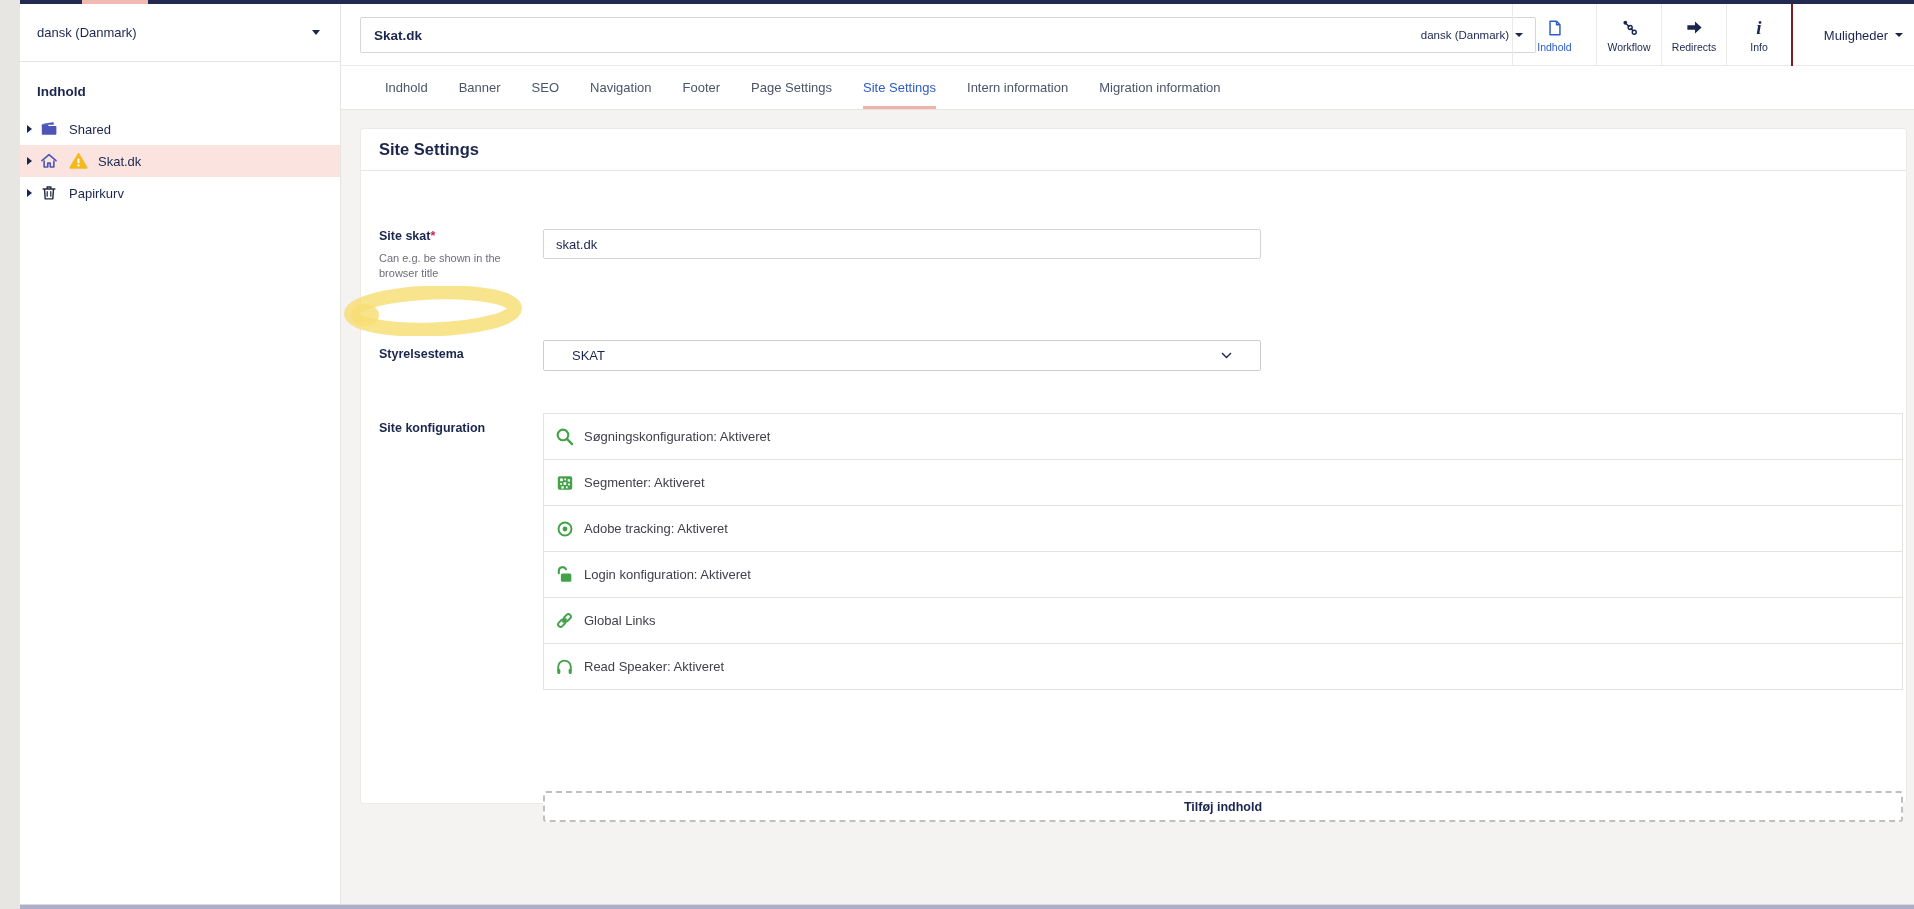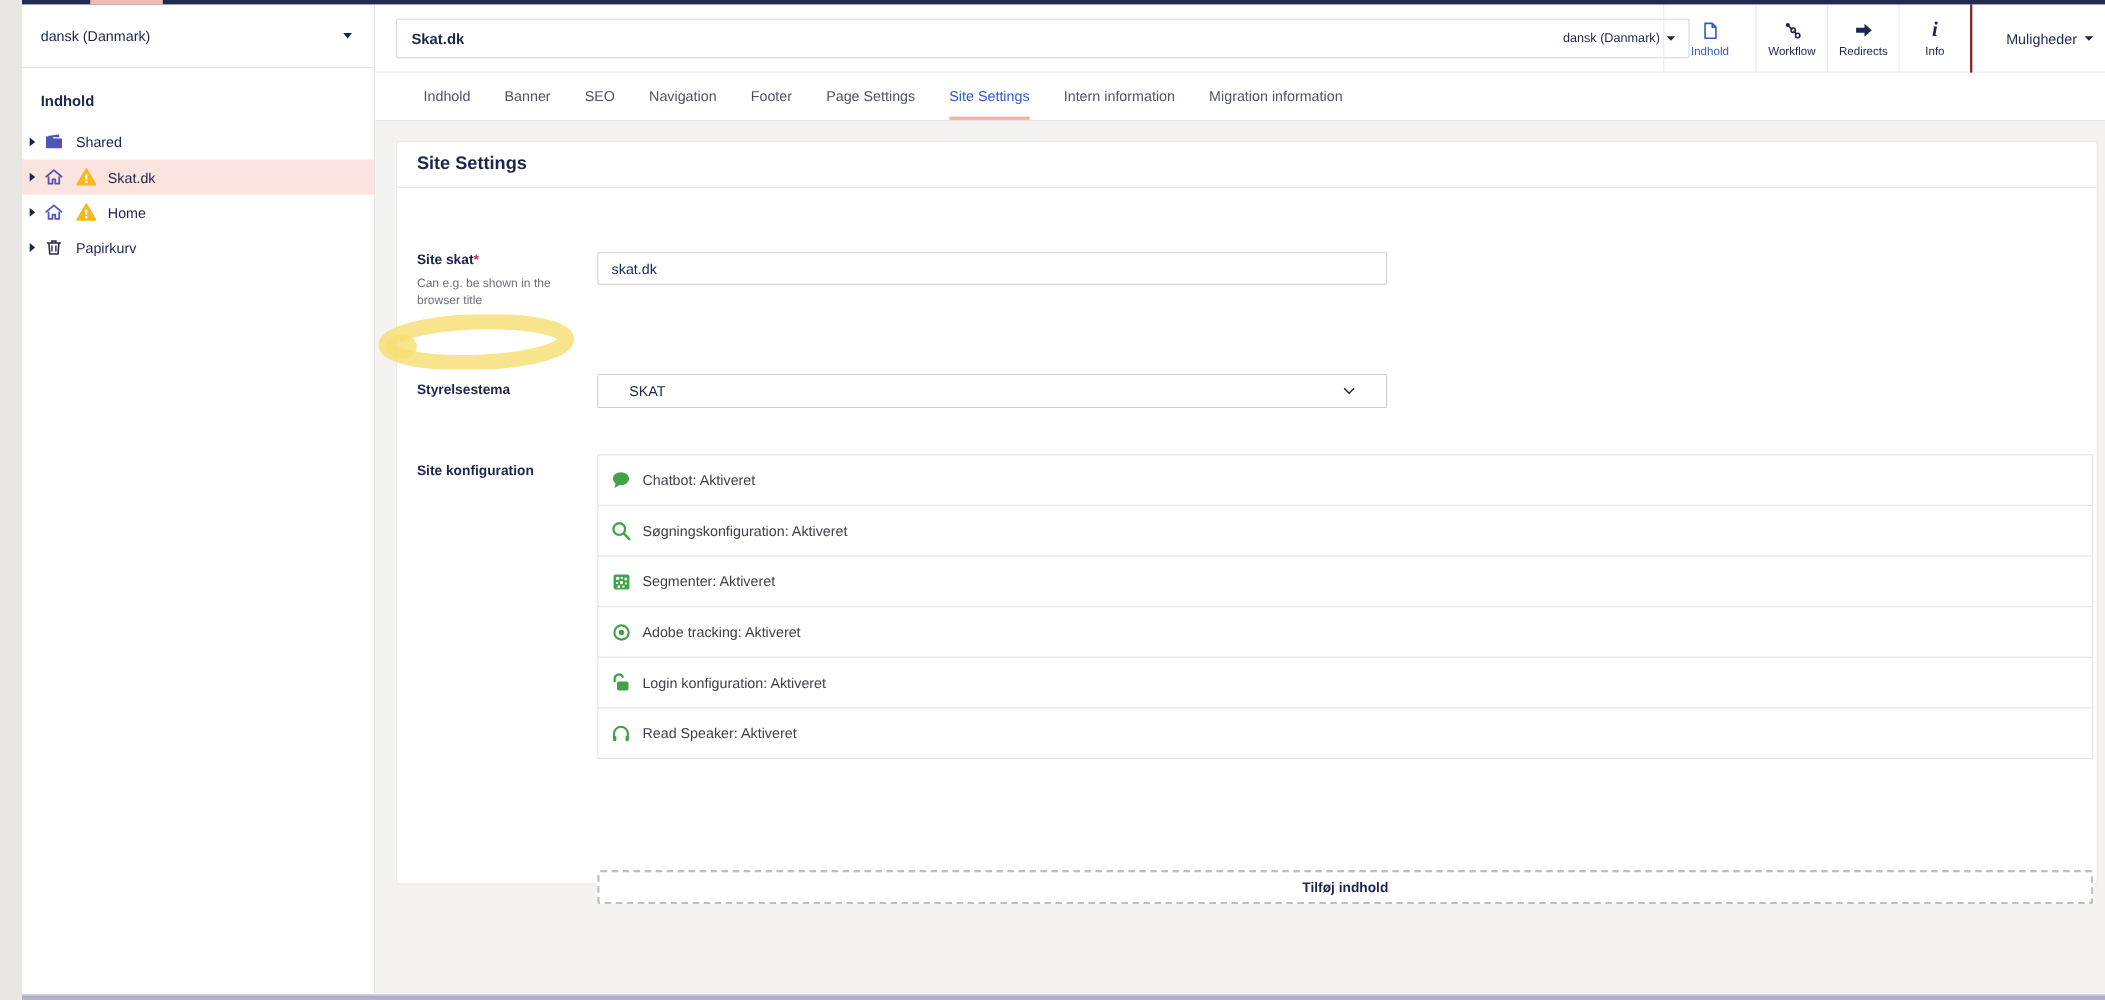--- a/index.html
+++ b/index.html
@@ -108,33 +108,20 @@
             <path d="M4.6 9.4v7.3h4v-4.3h2.8v4.3h4V9.4" fill="none" stroke="#4f55b7" stroke-width="1.8" stroke-linejoin="round"></path>
           </svg>
         <svg class="tree-warn" viewBox="0 0 20 19">
             <path d="M10 2 18.6 16.6H1.4z" fill="#f5b91e" stroke="#f5b91e" stroke-width="2" stroke-linejoin="round"></path>
             <rect x="9" y="6.8" width="2" height="5.2" rx="1" fill="#fff"></rect>
             <circle cx="10" cy="14.2" r="1.2" fill="#fff"></circle>
           </svg>
         <span class="tree-label">Skat.dk</span>
       </li>
 
-      <li class="tree-row">
-        <span class="tree-caret"></span>
-        <svg class="tree-icon" viewBox="0 0 20 20">
-            <path d="M2.2 9.6 10 3l7.8 6.6" fill="none" stroke="#4f55b7" stroke-width="1.8" stroke-linecap="round" stroke-linejoin="round"></path>
-            <path d="M4.6 9.4v7.3h4v-4.3h2.8v4.3h4V9.4" fill="none" stroke="#4f55b7" stroke-width="1.8" stroke-linejoin="round"></path>
-          </svg>
-        <svg class="tree-warn" viewBox="0 0 20 19">
-            <path d="M10 2 18.6 16.6H1.4z" fill="#f5b91e" stroke="#f5b91e" stroke-width="2" stroke-linejoin="round"></path>
-            <rect x="9" y="6.8" width="2" height="5.2" rx="1" fill="#fff"></rect>
-            <circle cx="10" cy="14.2" r="1.2" fill="#fff"></circle>
-          </svg>
-        <span class="tree-label">Home</span>
-      </li>
 
       <li class="tree-row">
         <span class="tree-caret"></span>
         <svg class="tree-icon" viewBox="0 0 20 20">
             <path d="M3.5 5.5h13M8 5V3.4h4V5" fill="none" stroke="#272b45" stroke-width="1.6" stroke-linecap="round"></path>
             <path d="M5 5.5l.8 11h8.4l.8-11" fill="none" stroke="#272b45" stroke-width="1.6" stroke-linejoin="round"></path>
             <path d="M8 8.5v5M12 8.5v5" stroke="#272b45" stroke-width="1.4" stroke-linecap="round"></path>
           </svg>
         <span class="tree-label">Papirkurv</span>
       </li>
@@ -228,29 +215,20 @@
           <span>SKAT</span>
           <svg width="11" height="7" viewBox="0 0 11 7">
               <path d="M1 1l4.5 4.5L10 1" fill="none" stroke="#1b264f" stroke-width="1.4"></path>
             </svg>
         </div>
 
         <div class="field-label" style="top:250px;">Site konfiguration</div>
 
         <div class="settings-list">
 
-          <div class="setting-row">
-            <span class="s-icon">
-              <svg viewBox="0 0 20 20" width="19" height="19">
-                  <ellipse cx="10" cy="8.6" rx="7.8" ry="6.2" fill="#43a249"></ellipse>
-                  <path d="M5.2 12.5 3.8 17.6l6-3.4z" fill="#43a249"></path>
-                </svg>
-            </span>
-            <span class="setting-label">Chatbot: Aktiveret</span>
-          </div>
 
           <div class="setting-row">
             <span class="s-icon">
               <svg viewBox="0 0 20 20" width="19" height="19">
                   <circle cx="8.4" cy="8.4" r="5.6" fill="none" stroke="#43a249" stroke-width="2.2"></circle>
                   <path d="M12.8 12.8 18 18" stroke="#43a249" stroke-width="2.4" stroke-linecap="round"></path>
                 </svg>
             </span>
             <span class="setting-label">Søgningskonfiguration: Aktiveret</span>
           </div>
@@ -286,20 +264,32 @@
             <span class="s-icon">
               <svg viewBox="0 0 20 20" width="19" height="19">
                   <path d="M4 8.8V6.2a4 4 0 0 1 7.6-1.7" fill="none" stroke="#43a249" stroke-width="2.2" stroke-linecap="round"></path>
                   <rect x="6.2" y="9" width="11" height="8.6" rx="1.6" fill="#43a249"></rect>
                 </svg>
             </span>
             <span class="setting-label">Login konfiguration: Aktiveret</span>
           </div>
 
 
+          <div class="setting-row">
+            <span class="s-icon">
+              <svg viewBox="0 0 20 20" width="19" height="19">
+                  <g transform="rotate(-45 10 10)">
+                    <rect x="1.6" y="7.4" width="8.4" height="5.2" rx="2.6" fill="none" stroke="#43a249" stroke-width="2"></rect>
+                    <rect x="10" y="7.4" width="8.4" height="5.2" rx="2.6" fill="none" stroke="#43a249" stroke-width="2"></rect>
+                    <path d="M7 10h6" stroke="#43a249" stroke-width="2"></path>
+                  </g>
+                </svg>
+            </span>
+            <span class="setting-label">Global Links</span>
+          </div>
 
           <div class="setting-row">
             <span class="s-icon">
               <svg viewBox="0 0 20 20" width="19" height="19">
                   <path d="M3.4 14.6v-4.2a6.6 6.6 0 0 1 13.2 0v4.2" fill="none" stroke="#43a249" stroke-width="2"></path>
                   <rect x="2.4" y="12.4" width="3.2" height="5.4" rx="1.6" fill="#43a249"></rect>
                   <rect x="14.4" y="12.4" width="3.2" height="5.4" rx="1.6" fill="#43a249"></rect>
                 </svg>
             </span>
             <span class="setting-label">Read Speaker: Aktiveret</span>

